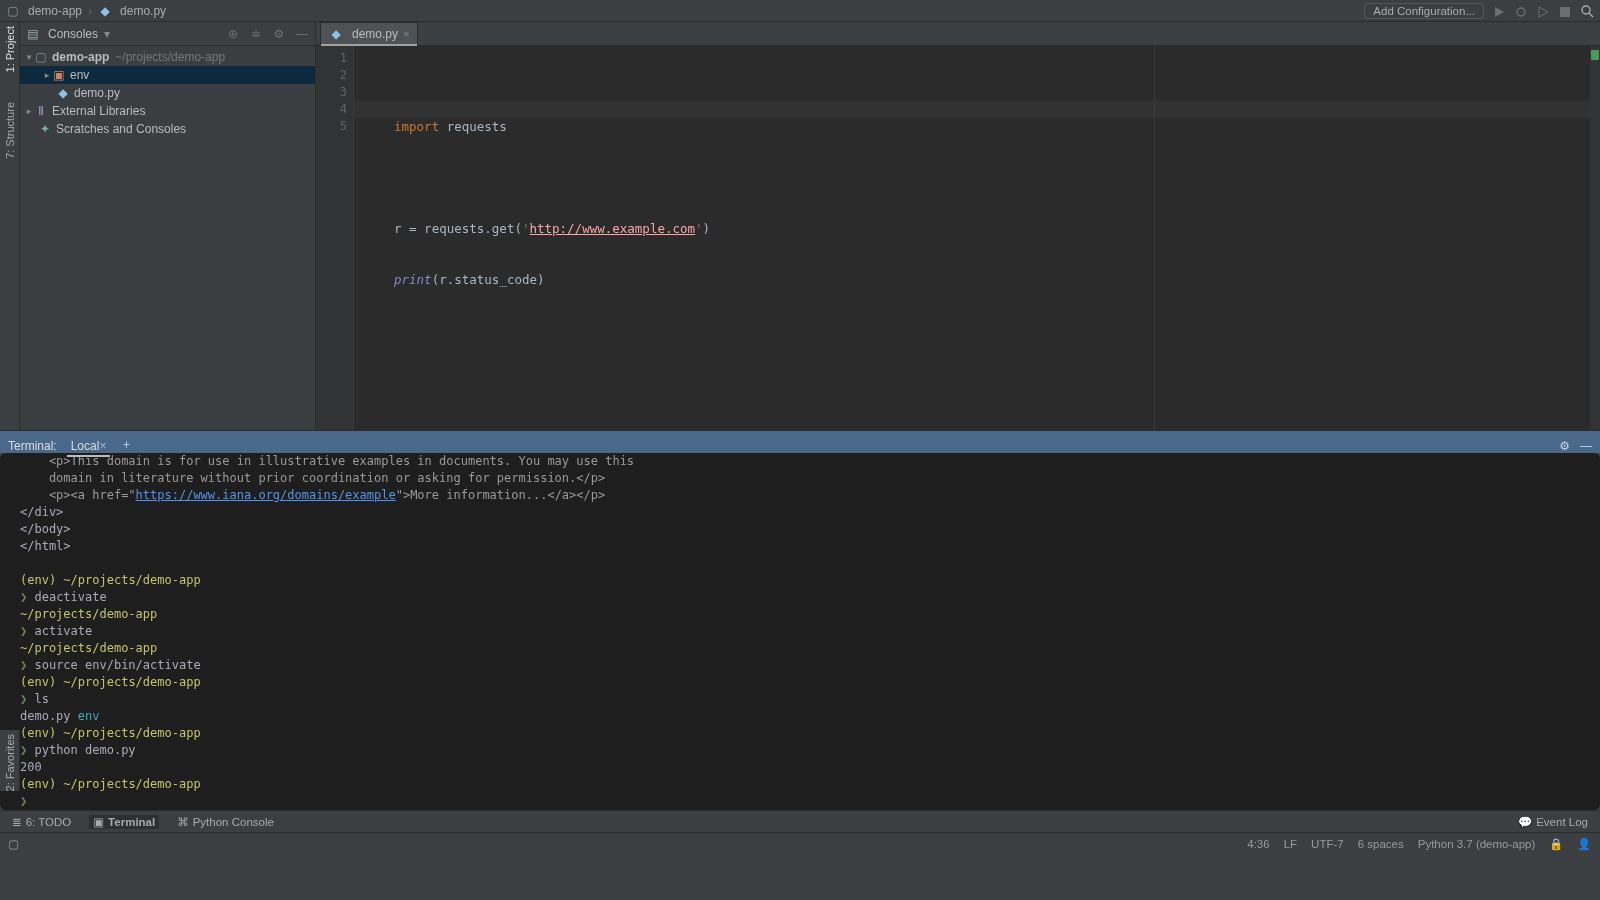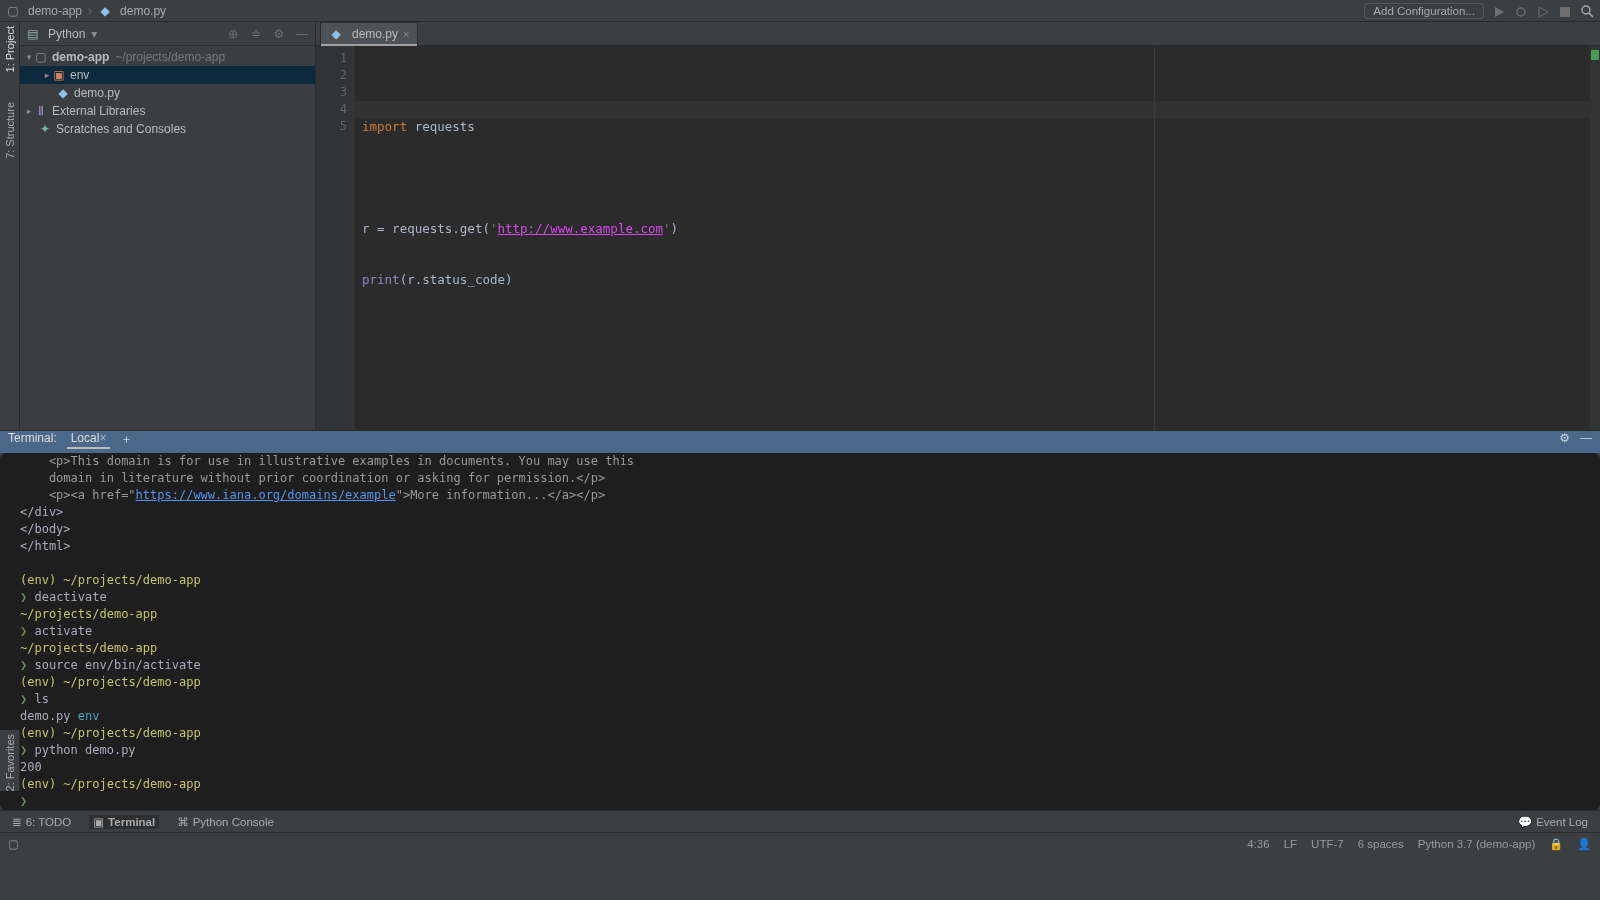--- a/index.html
+++ b/index.html
@@ -37,34 +37,34 @@
   .editor-area { flex:1; display:flex; flex-direction:column; background:#2b2b2b; min-width:0; }
   .tabs { height:24px; background:#3c3f41; border-bottom:1px solid #2b2b2b; display:flex; align-items:flex-end; padding-left:4px; }
   .tab { height:23px; background:#515658; color:#bbb; border:1px solid #2b2b2b; border-bottom:none; padding:0 8px; display:flex; align-items:center; gap:5px; font-size:12px; position:relative; }
   .tab.active { background:#4e5254; }
   .tab.active::after{ content:''; position:absolute; left:0; right:0; bottom:-1px; height:2px; background:#a0a0a0;}
   .tab .close { color:#888; cursor:pointer; font-size:11px; }
 
   .code-wrap { flex:1; display:flex; overflow:hidden; position:relative; background:#2b2b2b; }
   .gutter { width:38px; background:#313335; color:#606366; text-align:right; padding:4px 6px 4px 0; font-family:'Menlo',monospace; font-size:12px; line-height:17px; border-right:1px solid #3a3a3a;}
   .code { flex:1; padding:4px 0 4px 8px; font-family:'Menlo',monospace; font-size:12.5px; line-height:17px; white-space:pre; position:relative;}
-  .code .ln { height:17px; }
+  .code .ln { height:17px;margin-left:32px; }
   .code .current-line { background:#323232; position:absolute; left:0; right:0; height:17px; }
   .print-margin { position:absolute; top:0; bottom:0; width:1px; background:#3a3a3a; left:800px; }
   .tok-kw { color:#cc7832; }
-  .tok-builtin{color:#8888c6;}
+  .tok-builtin{color:#8888c6;font-style:italic;}
   .tok-str{ color:#6a8759; }
-  .tok-url{ color:#d946ef; text-decoration:underline;}
+  .tok-url{ color:#fca5a5; text-decoration:underline;}
   .tok-id{ color:#a9b7c6;}
   .err-strip { width:10px; background:#313335; }
   .err-mark { width:8px; height:10px; margin:4px auto 0; background:#499c54; border-radius:1px;}
 
   
   .terminal-panel { height:380px; display:flex; flex-direction:column; border-top:1px solid #2b2b2b; }
-  .term-header { height:22px; background:#4a688a; display:flex; align-items:flex-start; padding:0 8px; gap:10px; color:#ddd; font-size:12px;}
+  .term-header { height:22px; background:#4a688a; display:flex; align-items:flex-end; padding:0 8px; gap:10px; color:#ddd; font-size:12px;}
   .term-header .th-right { margin-left:auto; display:flex; gap:10px; color:#c5d4e3;}
   .term-tab { display:flex; align-items:center; padding:0 4px; position:relative;}
   .term-tab.active::after{content:'';position:absolute;left:0;right:0;bottom:-4px;height:2px;background:#bbb;}
   .term-body { flex:1; background:#1e1e1e; color:#aab; font-family:'Menlo',monospace; font-size:12px; line-height:17px; padding:0 0 2px 20px; overflow:auto; white-space:pre;border-radius:6px; }
   .t-cmt{color:#999;} .t-link{color:#5394ec;text-decoration:underline;} .t-env{color:#c5c56a;} .t-path{color:#c5c56a;} .t-arr{color:#6a8759;} .t-cyan{color:#3fa7b8;}
 
   
   .bottom-tools { height:22px; background:#3c3f41; border-top:1px solid #2b2b2b; display:flex; align-items:center; padding:0 8px; gap:14px; font-size:11.5px; color:#aaa;}
   .bottom-tools .tool { display:flex; align-items:center; gap:4px; cursor:pointer; padding:0 4px;}
   .bottom-tools .tool.active { background:#2d2f30; }
@@ -122,21 +122,21 @@
 
   <div class="left-strip">
     <div class="vlabel" style="color:#ddd">1: Project</div>
     <div class="vlabel">7: Structure</div>
   </div>
 
   <div class="project-panel">
     <div class="pp-header">
       <div class="h-title">
         <span class="icn" style="color:#9aa">▤</span>
-        <span>Python</span>
+        <span>Consoles</span>
         <span style="color:#888; margin-left:2px;">▾</span>
       </div>
       <div class="h-acts">
         <span class="nav-icn">⊕</span>
         <span class="nav-icn">≑</span>
         <span class="nav-icn">⚙</span>
         <span class="nav-icn">—</span>
       </div>
     </div>
     <div class="tree">

